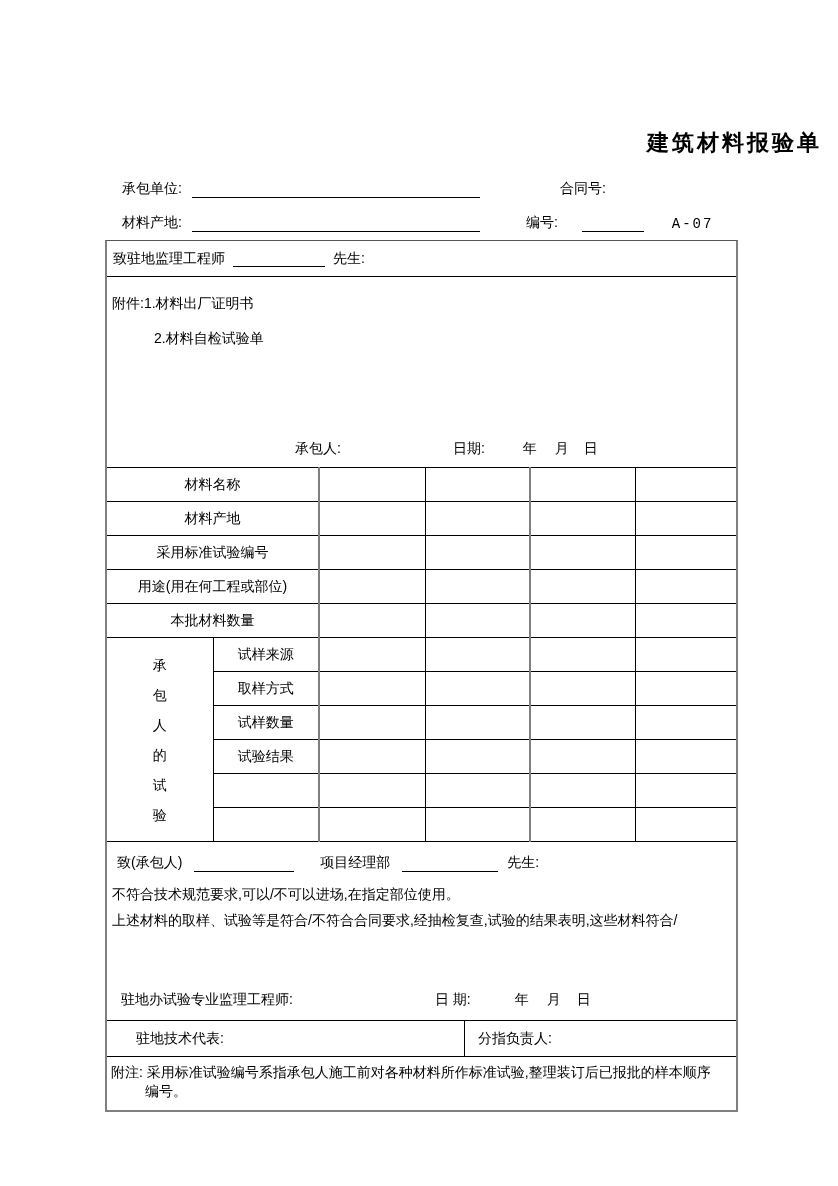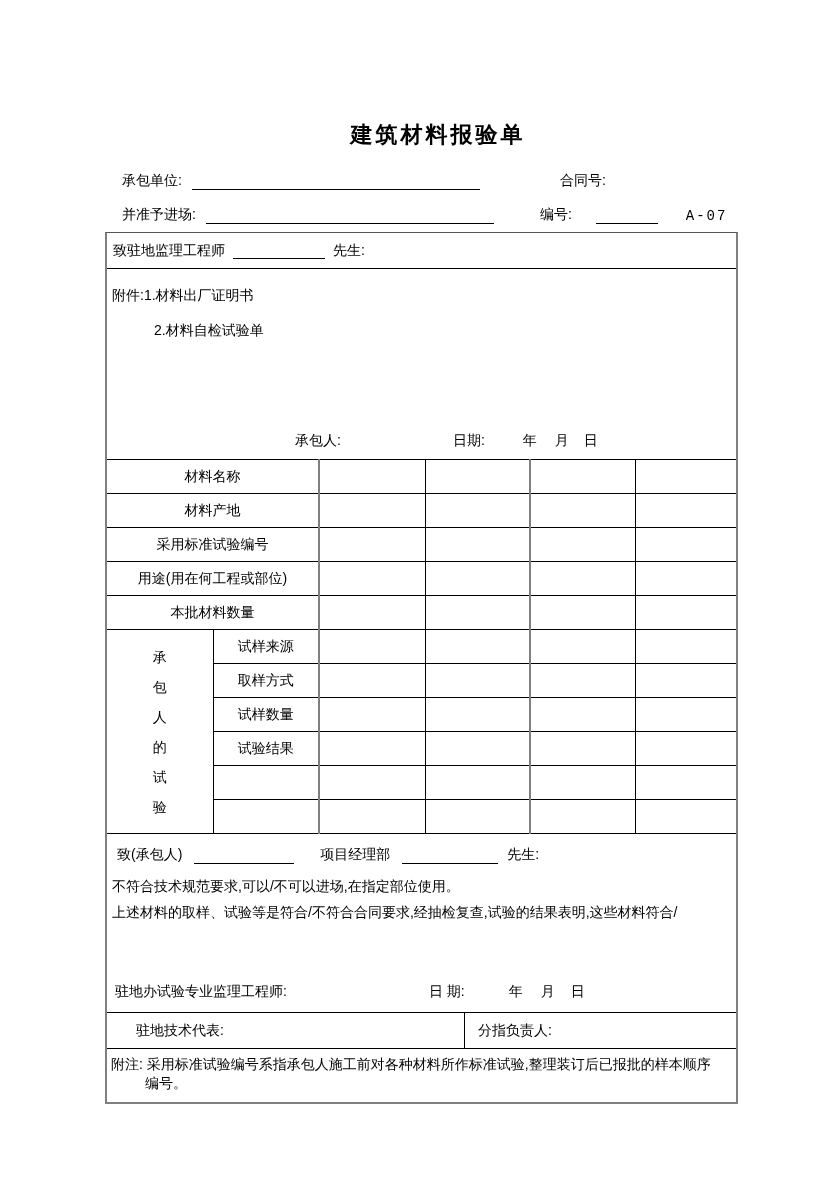--- a/index.html
+++ b/index.html
@@ -7,22 +7,22 @@
   body {
     width: 838px; height: 1186px;
     background: #ffffff;
     color: #000;
     font-family: "Liberation Sans", "DejaVu Sans", sans-serif;
     font-size: 14px;
   }
   .page { position: relative; width: 838px; height: 1186px; overflow: hidden; }
 
   .title {
-    margin: 8px; padding-top: 112px;
-    text-align: center;
+    margin: 16px; padding-top: 112px;
+    text-align: right;
     font-size: 22px; font-weight: bold; letter-spacing: 3px; padding-left: 38px;
   }
 
   
   .hdr-row { display: flex; align-items: flex-end; margin-left: 122px; margin-right: 100px; }
   .hdr-row.r1 { margin-top: 22px; }
   .hdr-row.r2 { margin-top: 16px; }
   .uline {
     display: inline-block; border-bottom: 1px solid #000; height: 16px;
   }
@@ -72,21 +72,21 @@
     word-break: break-all; line-height: 30px;
   }
 
   .sec-review { height: 178px; position: relative; padding-top: 12px; }
   .rev-to { display: flex; align-items: flex-end; padding-left: 10px; }
   .rev-to .uline { width: 100px; margin-left: 12px; }
   .rev-to .dept { margin-left: 26px; }
   .rev-to .uline2 { width: 96px; margin-left: 12px; }
   .rev-to .mister { margin-left: 9px; }
   .rev-statement { margin: 9px 8px 0 5px; line-height: 26px; }
-  .sign-row2 { position: absolute; left: 8px; right: 0; bottom: 11px; display: flex; align-items: flex-end; }
+  .sign-row2 { position: absolute; left: 14px; right: 0; bottom: 11px; display: flex; align-items: flex-end; }
   .sign-row2 .date { margin-left: 142px; white-space: pre; }
   .sign-row2 .y { margin-left: 44px; }
   .sign-row2 .m { margin-left: 18px; }
   .sign-row2 .d { margin-left: 16px; }
 
   .sec-reps { display: flex; border-top: 1px solid #000; border-bottom: 1px solid #000; height: 37px; }
   .sec-reps .cell1 { width: 358px; border-right: 1px solid #000; display: flex; align-items: center; padding-left: 29px; }
   .sec-reps .cell2 { flex: 1; display: flex; align-items: center; padding-left: 13px; }
 
   .sec-note { padding: 6px 2px 9px 4px; line-height: 19px; }
@@ -99,21 +99,21 @@
 
   <h1 class="title">建筑材料报验单</h1>
 
   <div class="hdr-row r1">
     <span>承包单位:</span>
     <span class="uline ul-wide"></span>
     <span class="gap-contract">合同号:</span>
   </div>
 
   <div class="hdr-row r2">
-    <span>并准予进场:</span>
+    <span>材料产地:</span>
     <span class="uline ul-wide"></span>
     <span class="gap-serial">编号:</span>
     <span class="uline ul-serial"></span>
     <span class="form-code">A-07</span>
   </div>
 
   <div class="box">
 
     <div class="sec-salutation">
       <span>致驻地监理工程师</span>

